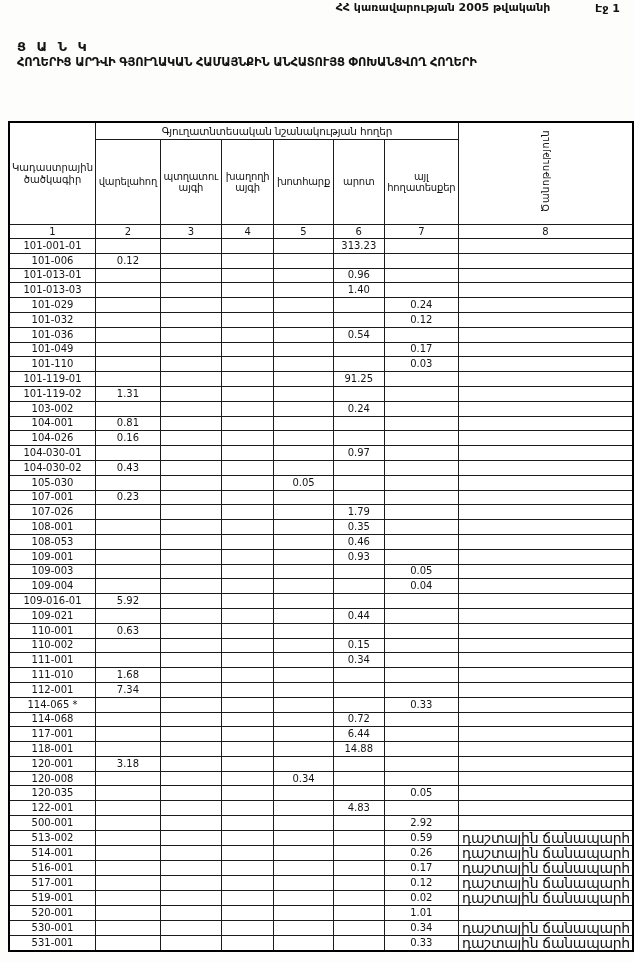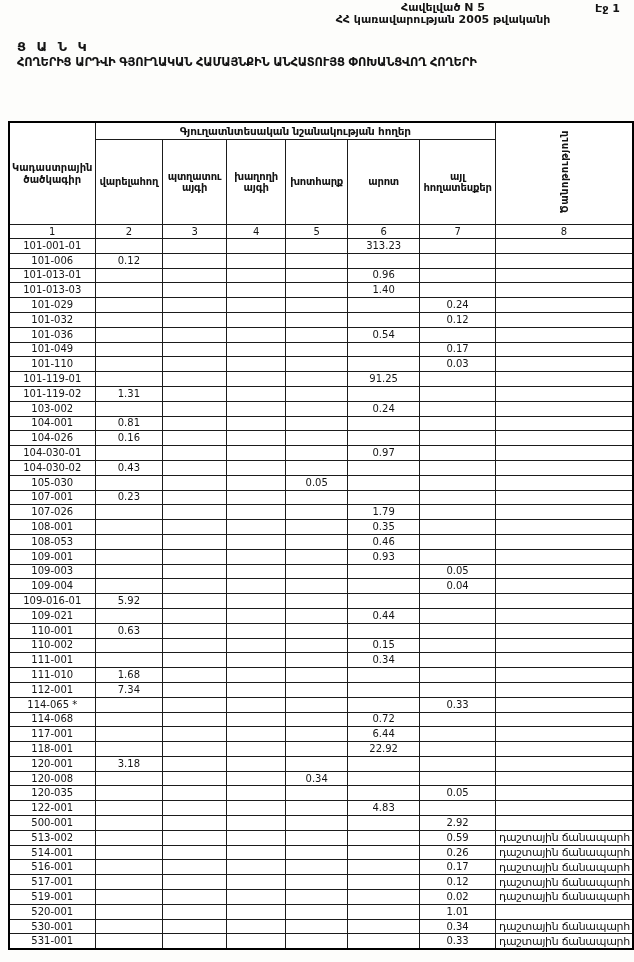--- a/index.html
+++ b/index.html
@@ -32,54 +32,53 @@
     border-collapse: collapse; table-layout: fixed;
     border: 2px solid #000;
   }
   .doc-table th, .doc-table td {
     border: 1px solid #1b1b1b;
     padding: 0 2px;
     text-align: center;
     vertical-align: middle;
     overflow: hidden;
   }
-  .doc-table thead th { font-weight: bold; background: #fff; }
+  .doc-table thead th { font-weight: normal; background: #fff; }
   .group-header { font-size: 10.5px; height: 16px; letter-spacing: -0.2px; }
   .col1-header { font-size: 10px; line-height: 1.15; }
   .sub-header { font-size: 10px; line-height: 1.15; height: 84px; letter-spacing: -0.2px; }
   .note-header-cell { vertical-align: middle; }
   .note-header-cell span {
     writing-mode: vertical-rl;
     transform: rotate(180deg);
     display: inline-block;
     font-size: 10px;
     letter-spacing: 0.5px;
   }
   .number-row td { height: 13px; font-size: 10px; line-height: 1; background: #fff; }
   tbody td {
     height: 13.8px;
     font-size: 10px;
     line-height: 1;
     background: #fff;
     white-space: nowrap;
   }
   tbody td.note-cell {
-    font-size: 11px;
+    font-size: 14px;
     text-align: left;
     padding-left: 3px;
     letter-spacing: -0.3px;
   }
 </style>
 </head>
 <body>
 
 <div class="page-number">Էջ 1</div>
 
 <div class="gov-block">
-  <div>Հավելված N 5</div>
   <div>ՀՀ կառավարության 2005 թվականի</div>
 </div>
 
 <div class="title-block">
   <div class="doc-heading">Ց Ա Ն Կ</div>
   <div class="title-line">ՀՈՂԵՐԻՑ ԱՐԴՎԻ ԳՅՈՒՂԱԿԱՆ ՀԱՄԱՅՆՔԻՆ ԱՆՀԱՏՈՒՅՑ ՓՈԽԱՆՑՎՈՂ ՀՈՂԵՐԻ</div>
 </div>
 
 <table class="doc-table">
   <colgroup>
@@ -459,21 +458,21 @@
         <td>6.44</td>
         <td></td>
         <td class="note-cell"></td>
       </tr>
       <tr>
         <td>118-001</td>
         <td></td>
         <td></td>
         <td></td>
         <td></td>
-        <td>22.92</td>
+        <td>14.88</td>
         <td></td>
         <td class="note-cell"></td>
       </tr>
       <tr>
         <td>120-001</td>
         <td>3.18</td>
         <td></td>
         <td></td>
         <td></td>
         <td></td>

